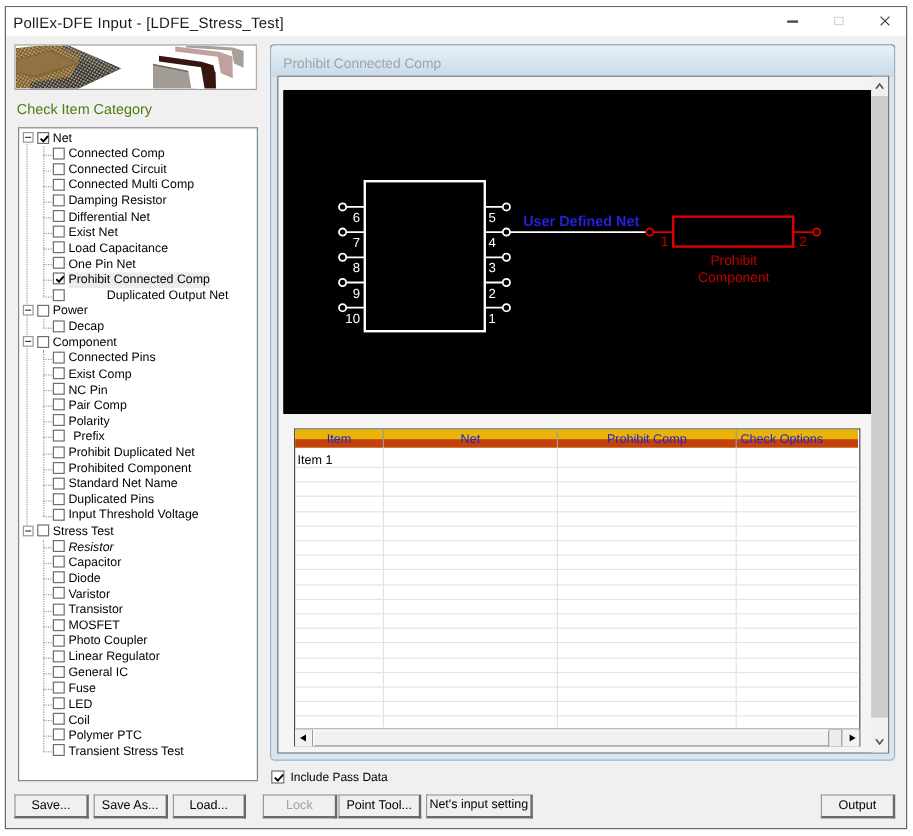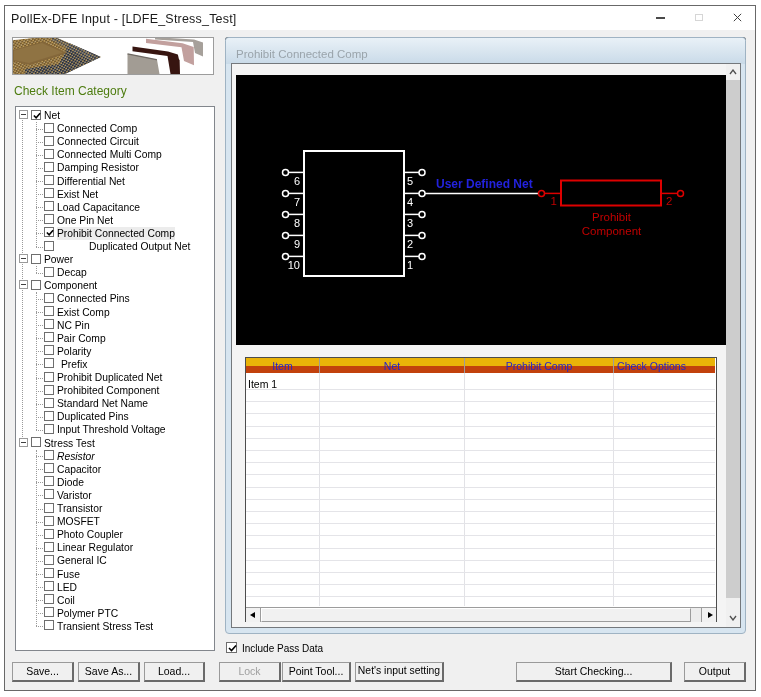--- a/index.html
+++ b/index.html
@@ -361,15 +361,14 @@
       </svg>
     </div>
   <div class="abs" id="inclLabel">Include Pass Data</div>
 
   <div class="btn" style="left:7px;width:62px;">Save...</div>
   <div class="btn" style="left:73px;width:62px;">Save As...</div>
   <div class="btn" style="left:139px;width:61px;">Load...</div>
   <div class="btn" style="left:200px;width:62px;color:#a0a0a0;margin-left:14px;">Lock</div>
   <div class="btn" style="left:277px;width:69px;">Point Tool...</div>
   <div class="btn" style="left:350px;width:89px;font-size:10.4px;">Net's input setting</div>
-  <div class="btn" style="left:511px;width:156px;">Start Checking...</div>
   <div class="btn" style="left:679px;width:62px;">Output</div>
 </div>
 
 </body></html>

